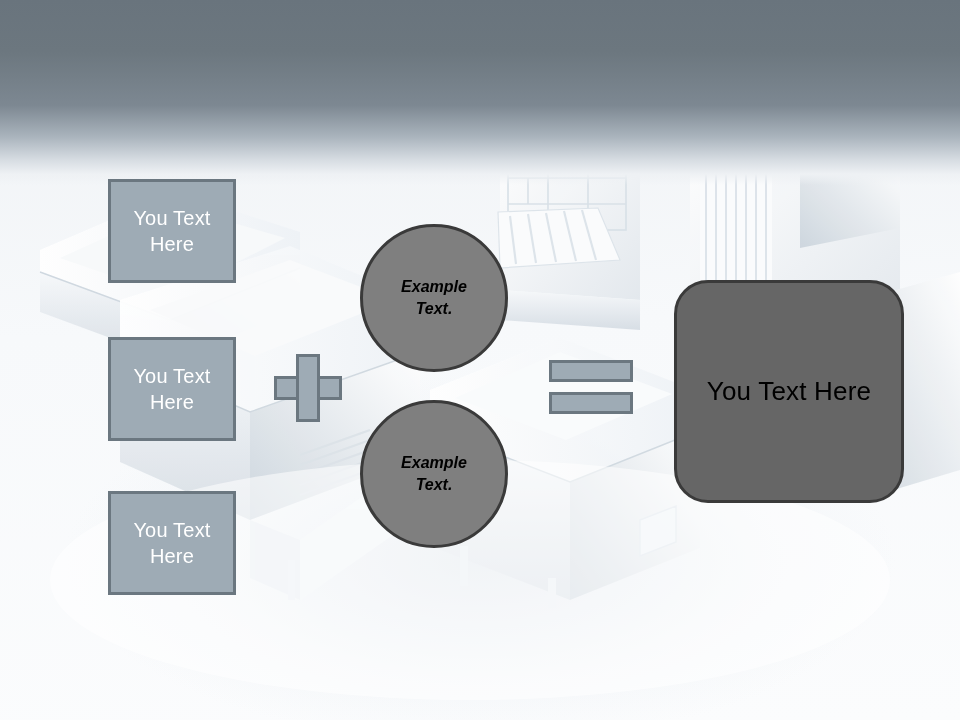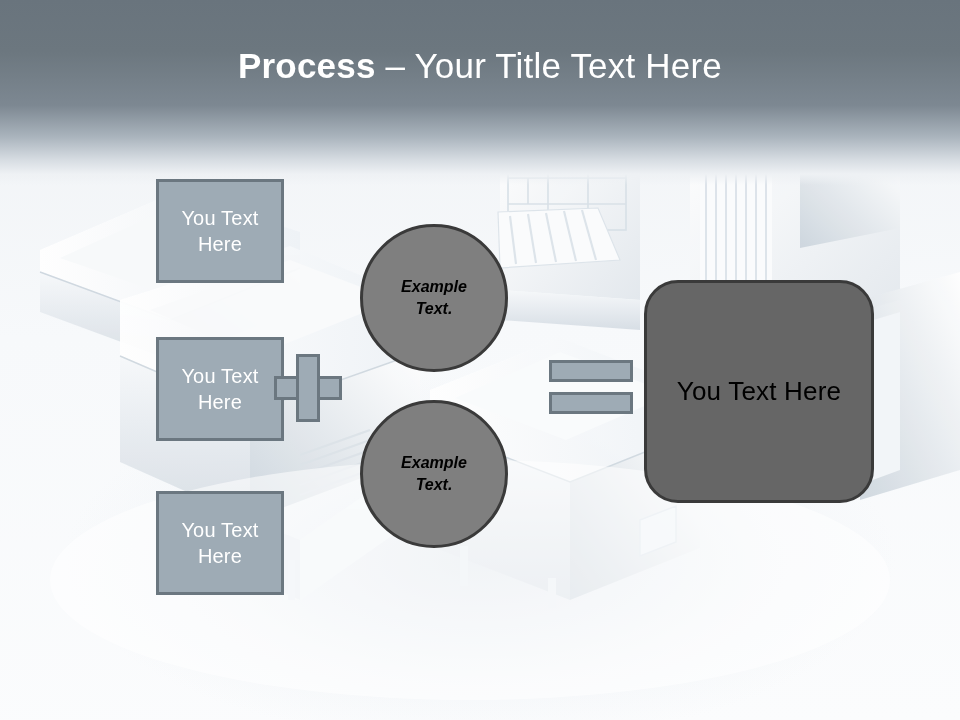--- a/index.html
+++ b/index.html
@@ -63,21 +63,20 @@
     border: 3px solid #6b7780;
     box-sizing: border-box;
     color: #ffffff;
     font-size: 20px;
     line-height: 26px;
     text-align: center;
     display: flex;
     align-items: center;
     justify-content: center;
     letter-spacing: 0.2px;
-    margin-left: 48px;
   }
   #box-1 { left: 108px; top: 179px; }
   #box-2 { left: 108px; top: 337px; }
   #box-3 { left: 108px; top: 491px; }
 
   
   .plus-sign {
     position: absolute;
     left: 274px;
     top: 354px;
@@ -136,21 +135,21 @@
     background: #9eabb5;
     border: 3px solid #6b7780;
     box-sizing: border-box;
   }
   .equals-sign .bar-top { top: 0; }
   .equals-sign .bar-bottom { top: 32px; }
 
   
   .result-box {
     position: absolute;
-    left: 644px;
+    left: 674px;
     top: 280px;
     width: 230px;
     height: 223px;
     background: #666666;
     border: 3px solid #3a3a3a;
     border-radius: 34px;
     box-sizing: border-box;
     color: #000000;
     font-size: 26px;
     display: flex;
@@ -276,23 +275,20 @@
         <polygon points="860,300 960,272 960,470 860,500" fill="url(#gfaceC)"></polygon>
         <polygon points="840,330 900,312 900,470 840,492" fill="#f2f5f8"></polygon>
       </g>
 
       <ellipse cx="470" cy="580" rx="420" ry="120" fill="#ffffff" opacity="0.55"></ellipse>
     </svg>
   </div>
 
   <div class="header-band"></div>
 
-  <div class="slide-title">
-    <span class="bold">Process</span><span> – Your Title Text Here</span>
-  </div>
 
   <div class="text-box" id="box-1">You Text<br>Here</div>
   <div class="text-box" id="box-2">You Text<br>Here</div>
   <div class="text-box" id="box-3">You Text<br>Here</div>
 
   <div class="plus-sign">
     <div class="bar bar-h"></div>
     <div class="bar bar-v"></div>
     <div class="fill-center"></div>
   </div>

